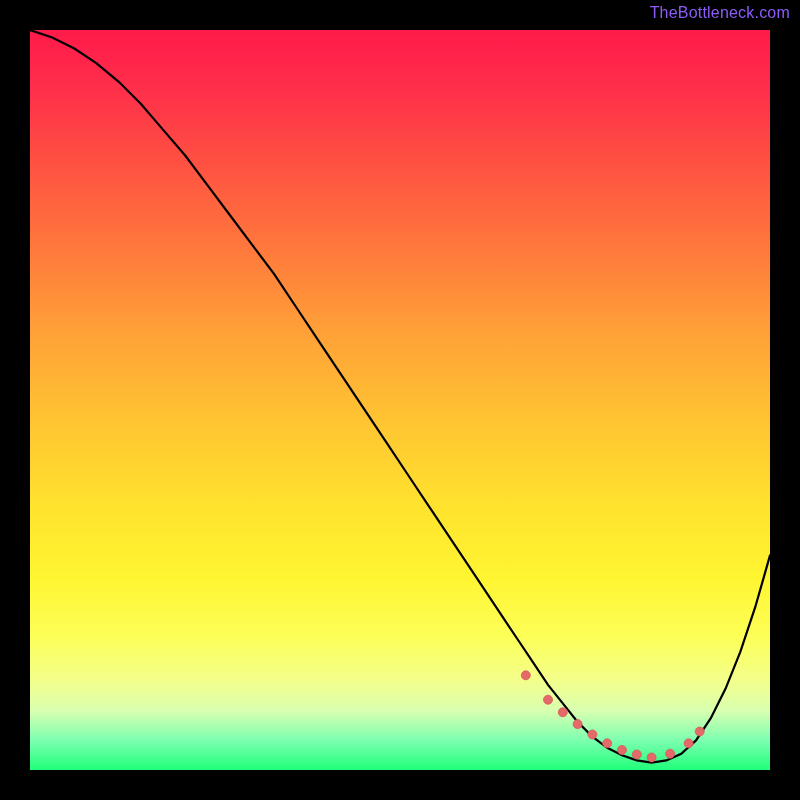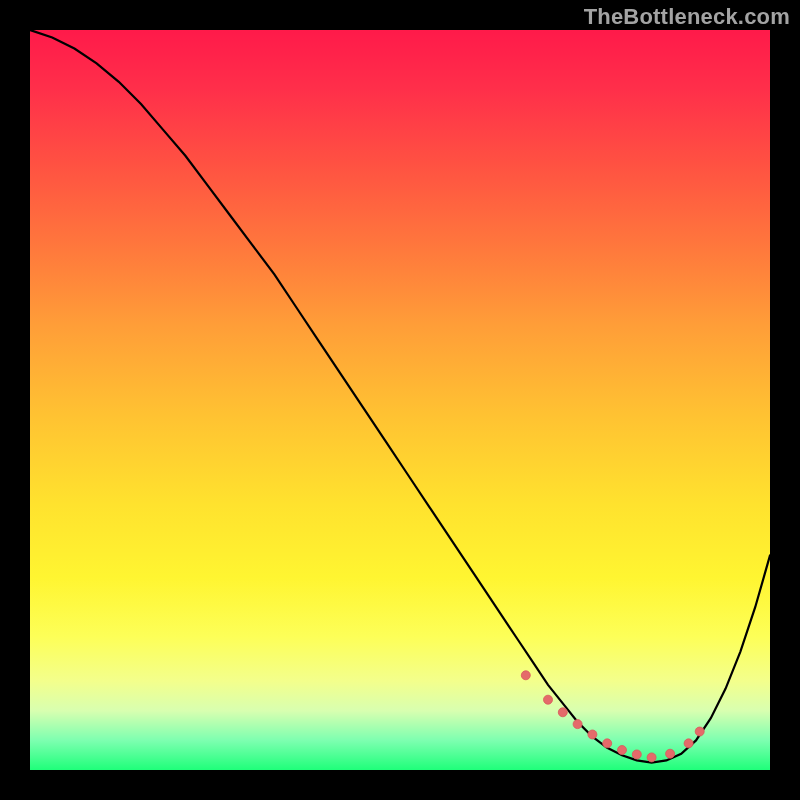--- a/index.html
+++ b/index.html
@@ -3,23 +3,23 @@
 <meta charset="utf-8">
 <style>
   * { margin: 0; padding: 0; box-sizing: border-box; }
   html, body { width: 800px; height: 800px; overflow: hidden; background: #000; }
   .wrap { position: relative; width: 800px; height: 800px; background: #000; }
   .watermark {
     position: absolute;
     top: 4px;
     right: 10px;
     font-family: Arial, Helvetica, sans-serif;
-    font-size: 22px;
-    font-weight: 700;
-    color: #a3a3a3;
+    font-size: 16px;
+    font-weight: 400;
+    color: #8b5cf6;
     letter-spacing: 0.2px;
     z-index: 10;
   }
   .plot {
     position: absolute;
     left: 30px;
     top: 30px;
     width: 740px;
     height: 740px;
     overflow: hidden;

